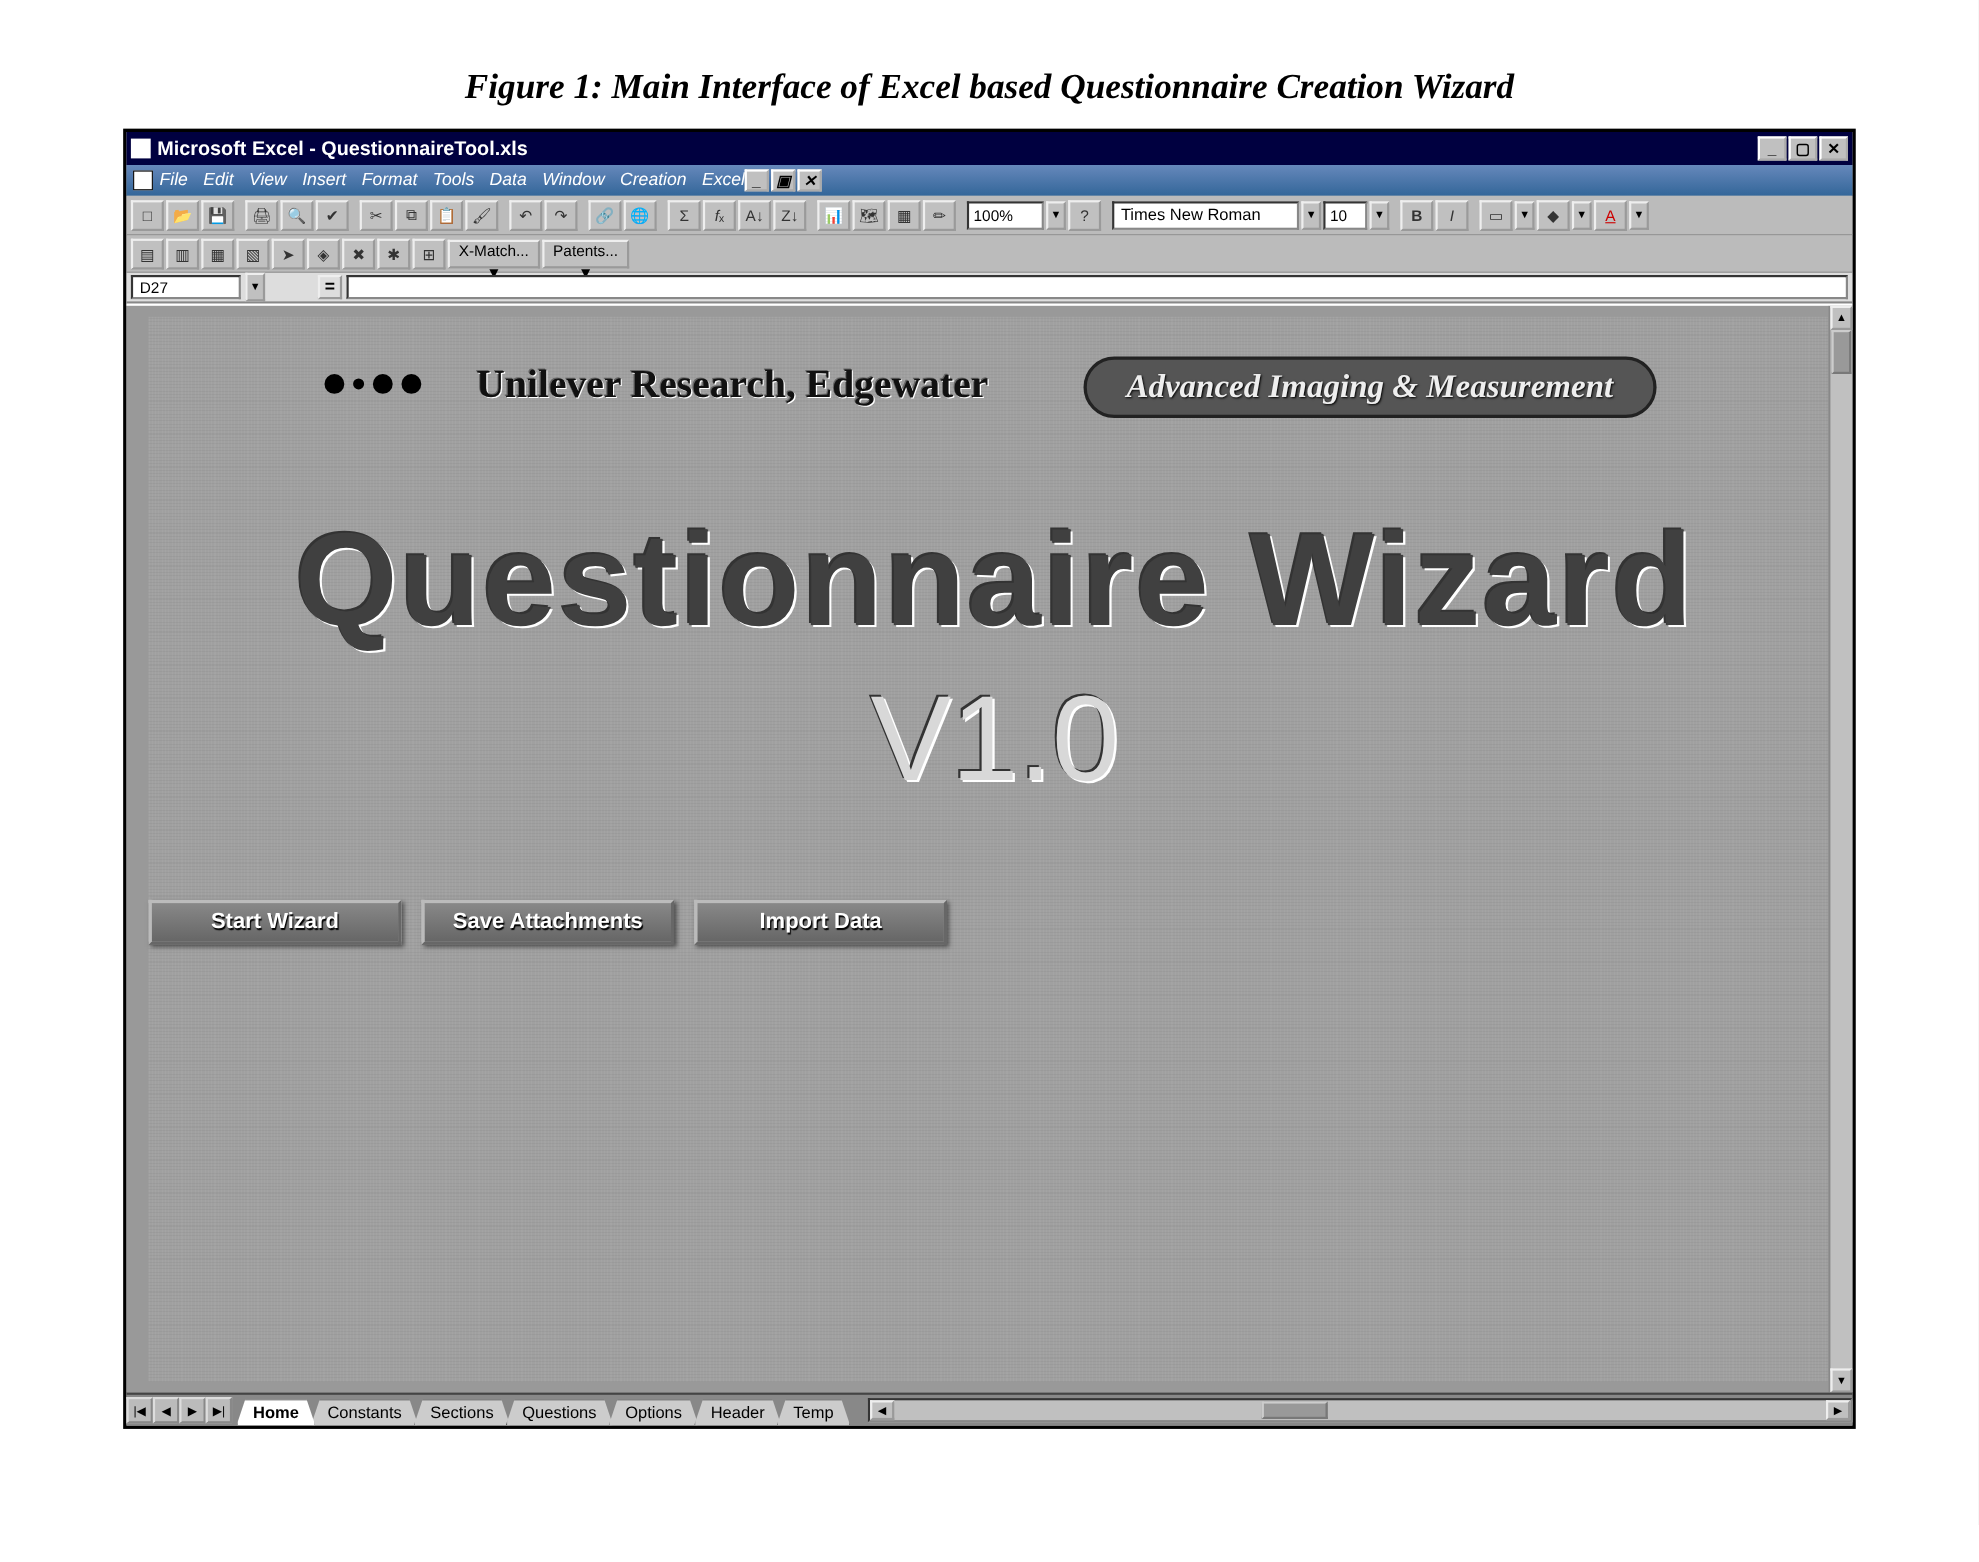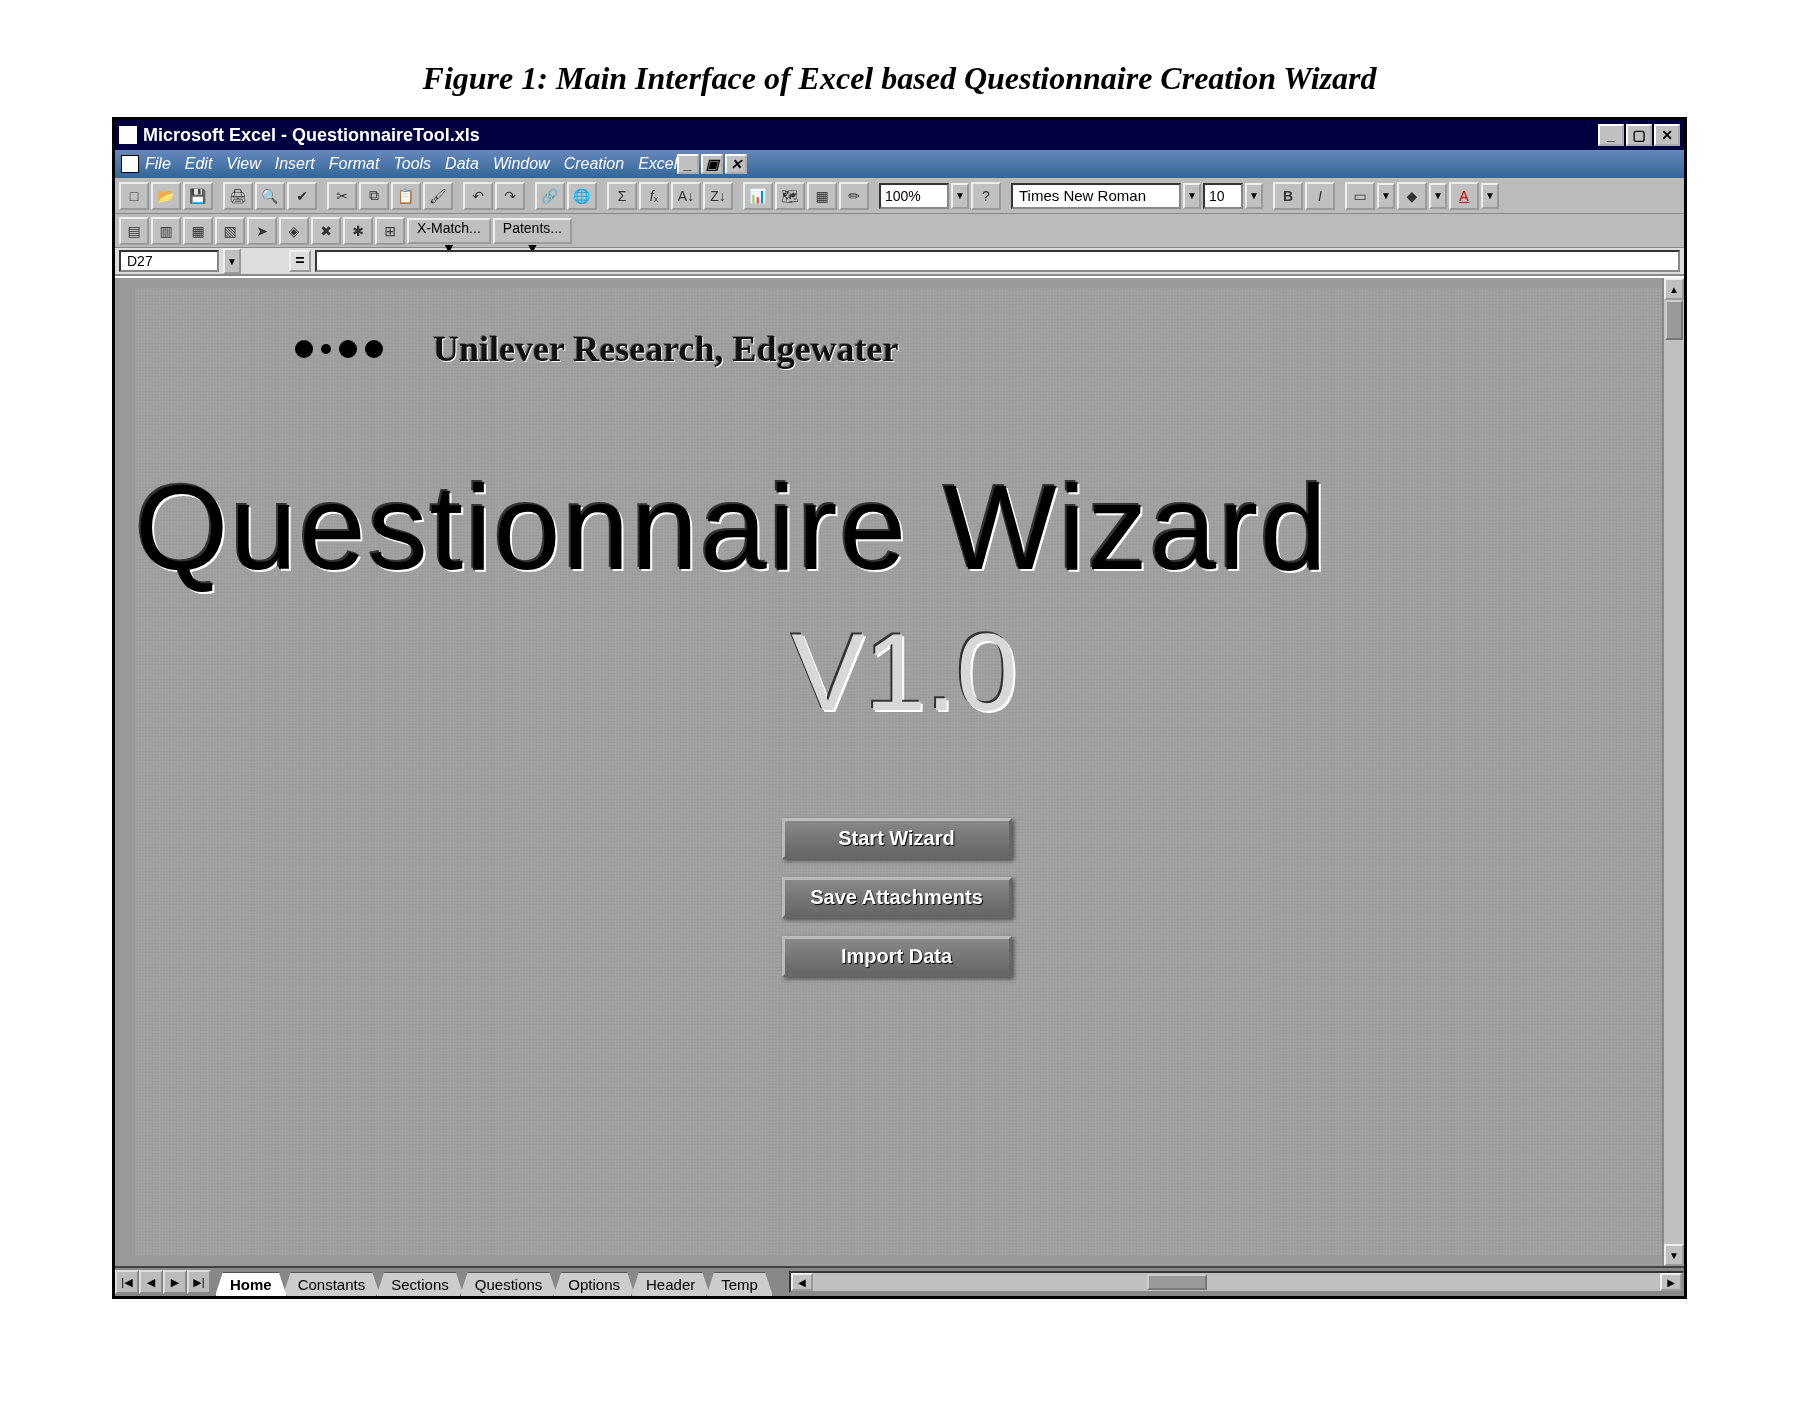--- a/index.html
+++ b/index.html
@@ -174,40 +174,41 @@
     color: #eee;
     font-family: "Times New Roman", serif;
     font-style: italic;
     font-weight: bold;
     font-size: 30px;
     text-shadow: 1px 1px 2px #000;
   }
   .big-title {
     position:absolute;
     left:0; right:0; top: 170px;
+    text-align:center;
     font-family: Arial, sans-serif;
     font-size: 120px;
-    font-weight: normal;
-    color: #000000;
+    font-weight: bold;
+    color: #404040;
     text-shadow: -2px -2px 0 #333, 2px 2px 0 #fff, 0 0 1px #000;
     letter-spacing: 2px;
   }
   .big-version {
     position:absolute;
     left:0; right:0; top: 320px;
     text-align:center;
     font-family: Arial, sans-serif;
     font-size: 110px;
     color: #d8d8d8;
     text-shadow: -2px -2px 0 #333, 2px 2px 0 #fff;
   }
   .action-buttons {
     position:absolute;
     left: 0; right:16px; top: 530px;
-    display:flex; flex-direction:column; align-items:center; gap:18px;
+    display:flex; flex-direction:row; align-items:center; gap:18px;
   }
   .action-btn {
     width: 230px;
     background: linear-gradient(#888,#666);
     border: 3px outset #bbb;
     color: #fff;
     font-weight: bold;
     font-size: 20px;
     padding: 6px 10px;
     text-align:center;
@@ -392,20 +393,21 @@
       <div class="header-banner">
         <div class="logo-dots">
           <span class="dot"></span>
             <span class="dot sm"></span>
             <span class="dot"></span>
             <span class="dot"></span>
         </div>
         <div class="org-name">Unilever Research, Edgewater</div>
       </div>
 
+      <div class="dept-badge">Advanced Imaging &amp; Measurement</div>
 
       <div class="big-title">Questionnaire Wizard</div>
       <div class="big-version">V1.0</div>
 
       <div class="action-buttons">
         <div class="action-btn">Start Wizard</div>
         <div class="action-btn">Save Attachments</div>
         <div class="action-btn">Import Data</div>
       </div>
     </div>

